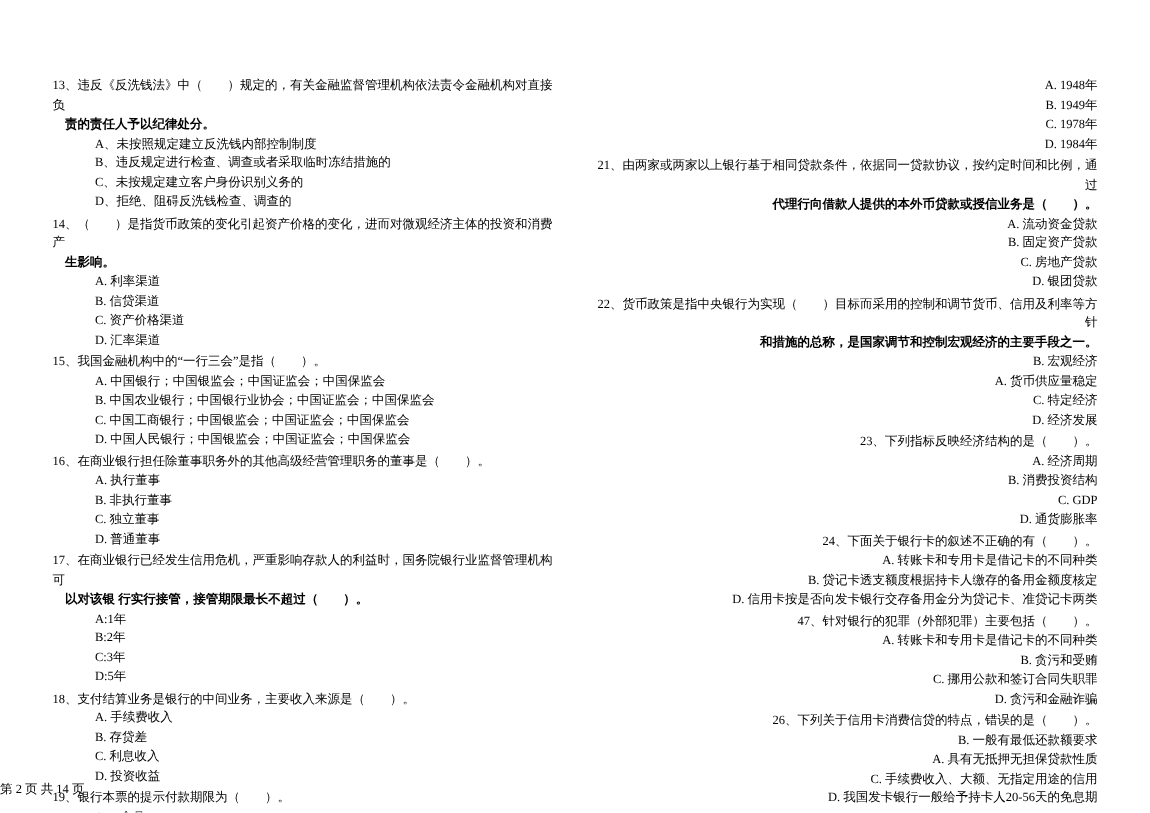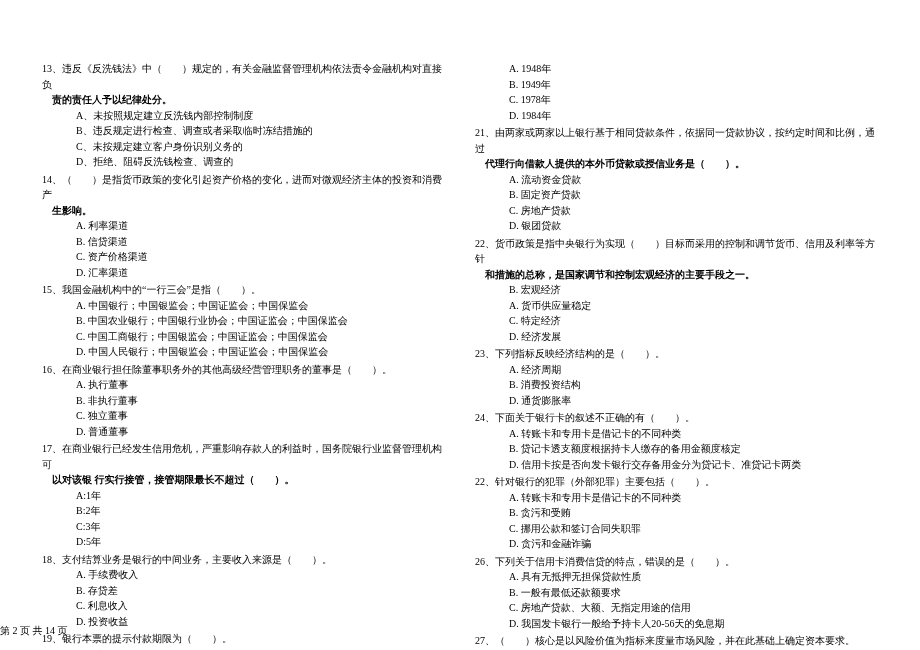--- a/index.html
+++ b/index.html
@@ -19,21 +19,21 @@
     padding:28px 42px 0 42px;
     box-sizing:border-box;
     height:610px;
   }
   .col{
     flex:1;
     line-height:1.55;
     margin-top:33px;
   }
   .col.left{ padding-right:22px; }
-  .col.right{ padding-left:8px; }
+  .col.right{ padding-left:8px;text-align:right; }
   .q{
     margin-bottom:2px;
   }
   .stem{
     text-indent:0;
   }
   .cont{
     padding-left:10px;
     font-weight:bold;
   }
@@ -139,43 +139,44 @@
       <div class="opt">B. 宏观经济</div>
       <div class="opt">A. 货币供应量稳定</div>
       <div class="opt">C. 特定经济</div>
       <div class="opt">D. 经济发展</div>
     </div>
 
     <div class="q">
       <div class="stem">23、下列指标反映经济结构的是（　　）。</div>
       <div class="opt">A. 经济周期</div>
       <div class="opt">B. 消费投资结构</div>
+      <div class="opt">C. GDP</div>
       <div class="opt">D. 通货膨胀率</div>
     </div>
 
     <div class="q">
       <div class="stem">24、下面关于银行卡的叙述不正确的有（　　）。</div>
       <div class="opt">A. 转账卡和专用卡是借记卡的不同种类</div>
       <div class="opt">B. 贷记卡透支额度根据持卡人缴存的备用金额度核定</div>
       <div class="opt">D. 信用卡按是否向发卡银行交存备用金分为贷记卡、准贷记卡两类</div>
     </div>
 
     <div class="q">
-      <div class="stem">22、针对银行的犯罪（外部犯罪）主要包括（　　）。</div>
+      <div class="stem">47、针对银行的犯罪（外部犯罪）主要包括（　　）。</div>
       <div class="opt">A. 转账卡和专用卡是借记卡的不同种类</div>
       <div class="opt">B. 贪污和受贿</div>
       <div class="opt">C. 挪用公款和签订合同失职罪</div>
       <div class="opt">D. 贪污和金融诈骗</div>
     </div>
 
     <div class="q">
       <div class="stem">26、下列关于信用卡消费信贷的特点，错误的是（　　）。</div>
+      <div class="opt">B. 一般有最低还款额要求</div>
       <div class="opt">A. 具有无抵押无担保贷款性质</div>
-      <div class="opt">B. 一般有最低还款额要求</div>
-      <div class="opt">C. 房地产贷款、大额、无指定用途的信用</div>
+      <div class="opt">C. 手续费收入、大额、无指定用途的信用</div>
       <div class="opt">D. 我国发卡银行一般给予持卡人20-56天的免息期</div>
     </div>
 
     <div class="q">
       <div class="stem">27、（　　）核心是以风险价值为指标来度量市场风险，并在此基础上确定资本要求。</div>
       <div class="opt">A. 内部模型法</div>
 
     </div>
 
   </div>

